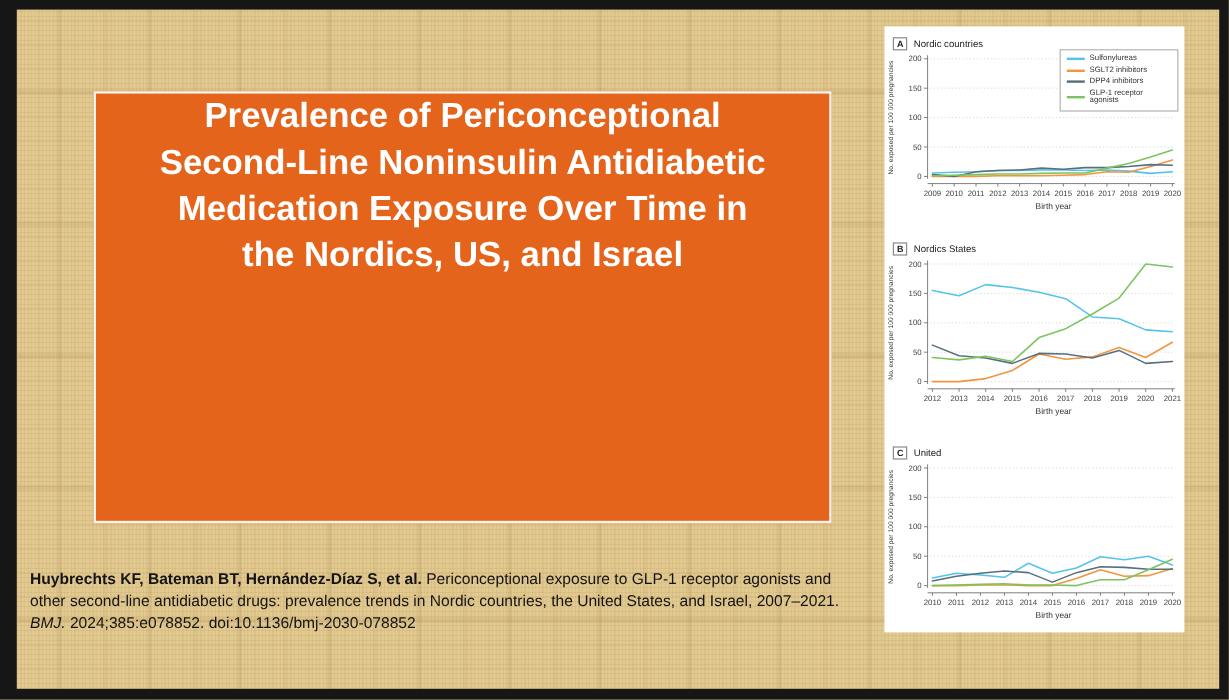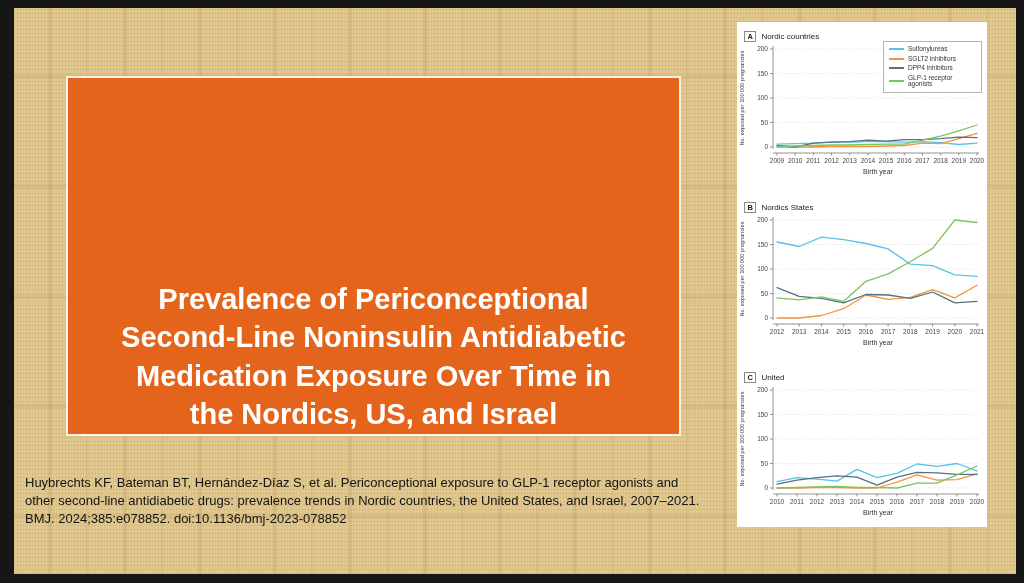--- a/index.html
+++ b/index.html
@@ -11,35 +11,35 @@
   .slide{
     position:absolute;left:14px;top:8px;width:1002px;height:566px;
     background:
       repeating-linear-gradient(90deg, rgba(139,108,54,0.08) 0 1px, transparent 1px 3px),
       repeating-linear-gradient(0deg, rgba(139,108,54,0.10) 0 1px, transparent 1px 4px),
       repeating-linear-gradient(90deg, transparent 0 34px, rgba(120,90,40,0.10) 34px 38px, transparent 38px 72px, rgba(185,155,95,0.14) 72px 75px),
       repeating-linear-gradient(0deg, transparent 0 55px, rgba(130,100,50,0.09) 55px 60px, transparent 60px 110px),
       #E2C98F;
   }
   .title-box{
-    position:absolute;left:52px;top:68px;width:615px;height:360px;
+    position:absolute;left:64px;top:68px;width:615px;height:360px;
     box-sizing:border-box;border:2px solid #F7F3EC;
-    display:flex;align-items:flex-end;justify-content:center;
+    display:flex;align-items:flex-start;justify-content:center;
   }
   .slide-title{
     margin:0;padding:0 10px;
     font-size:29px;font-weight:bold;color:#ffffff;
     text-align:center;line-height:1.33;white-space:pre-line;
   }
   .citation{
     position:absolute;left:11px;top:466px;width:678px;margin:0;
     font-size:13px;line-height:1.40;color:#141414;
   }
-  .citation .b{font-weight:normal;}
-  .citation .i{}
+  .citation .b{font-weight:bold;}
+  .citation .i{font-style:italic;}
   .figure-panel{
     position:absolute;left:723px;top:14px;width:250px;height:505px;
     background:#ffffff;
     display:flex;flex-direction:column;justify-content:space-between;
     padding:7px 0 9px 0;box-sizing:border-box;
   }
   .chart{position:relative;height:148px;}
   .chart-header{display:flex;align-items:center;gap:5px;padding:1px 0 0 7px;height:13px;}
   .badge{
     border:1px solid #8a8a8a;background:#fff;color:#222;
@@ -63,21 +63,21 @@
 
 <div class="slide">
 
   <div class="title-box" style="background: rgb(229, 100, 28); border-color: rgb(247, 243, 236);">
     <h1 class="slide-title">Prevalence of Periconceptional
 Second-Line Noninsulin Antidiabetic
 Medication Exposure Over Time in
 the Nordics, US, and Israel</h1>
   </div>
 
-  <p class="citation"><span class="b">Huybrechts KF, Bateman BT, Hernández-Díaz S, et al.</span><span> Periconceptional exposure to GLP-1 receptor agonists and other second-line antidiabetic drugs: prevalence trends in Nordic countries, the United States, and Israel, 2007–2021. </span><span class="i">BMJ.</span><span> 2024;385:e078852. doi:10.1136/bmj-2023-078852</span></p>
+  <p class="citation"><span class="b">Huybrechts KF, Bateman BT, Hernández-Díaz S, et al.</span><span> Periconceptional exposure to GLP-1 receptor agonists and other second-line antidiabetic drugs: prevalence trends in Nordic countries, the United States, and Israel, 2007–2021. </span><span class="i">BMJ.</span><span> 2024;385:e078852. doi:10.1136/bmj-2030-078852</span></p>
 
   <div class="figure-panel">
 
     <div class="chart">
       <div class="chart-header">
         <span class="badge">A</span>
         <span class="chart-title">Nordic countries</span>
       </div>
       <div class="legend" id="legend-0">
           <div class="legend-item">

